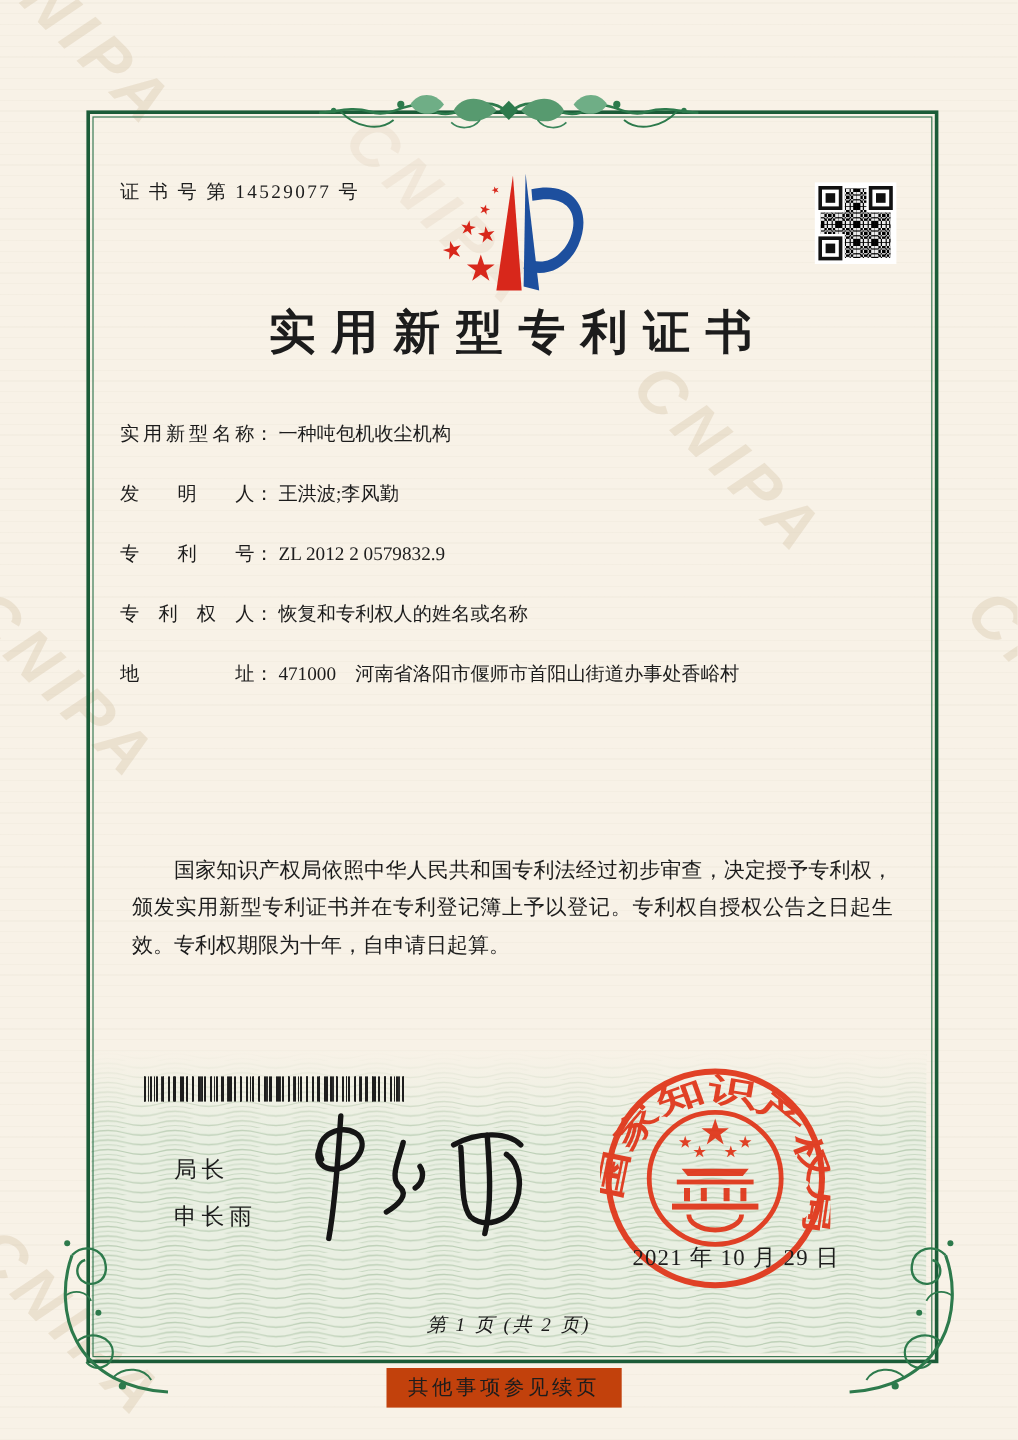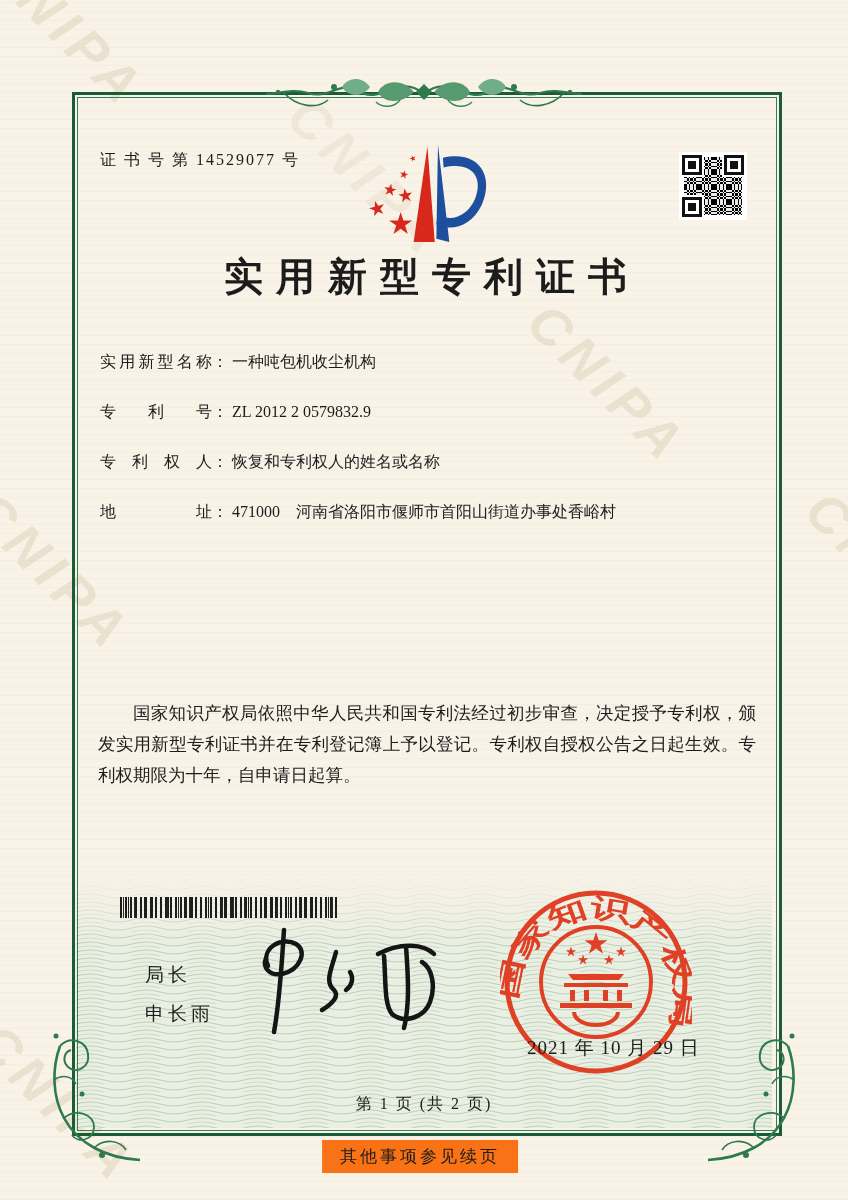--- a/index.html
+++ b/index.html
@@ -36,35 +36,35 @@
   .title{position:absolute;left:0;right:0;top:250px;text-align:center;
       font-size:39px;font-weight:bold;letter-spacing:13px;padding-left:16px;}
   .fields{position:absolute;left:100px;top:352px;width:660px;font-size:16px;}
   .frow{height:50px;white-space:nowrap;}
   .flabel{display:inline-block;width:112px;text-align:justify;text-align-last:justify;vertical-align:top;}
   .fcolon{display:inline-block;margin-right:4px;}
   .fcell{display:inline-block;}
   .fcell.w1{width:352px;}
   .paras{position:absolute;left:98px;top:698px;width:658px;font-size:17.5px;
       line-height:31px;text-align:justify;}
-  .paras p{margin:0;text-indent:2em;}
+  .paras p{margin:12px;text-indent:2em;}
   .barcode{position:absolute;left:120px;top:897px;width:218px;height:21px;
       background-image:
         repeating-linear-gradient(90deg,#1d1d1d 0 2px,transparent 2px 5px),
         repeating-linear-gradient(90deg,#1d1d1d 0 1px,transparent 1px 8px),
         repeating-linear-gradient(90deg,transparent 0 3px,#2a2a2a 3px 4px,transparent 4px 11px);}
   .director{position:absolute;left:118px;top:962px;font-size:19px;letter-spacing:4px;
       font-family:"Liberation Sans","DejaVu Sans",sans-serif;}
   .director div{margin-bottom:13px;margin-left:27px;}
   .signature{position:absolute;left:238px;top:924px;}
   .seal{position:absolute;left:500px;top:886px;z-index:6;}
   .seal-date{position:absolute;left:527px;top:1035px;font-size:19px;letter-spacing:1px;z-index:7;}
-  .page-ind{position:absolute;left:0;right:0;top:1094px;text-align:center;font-size:16px;letter-spacing:2px;z-index:6;}
+  .page-ind{position:absolute;left:0;right:0;top:1094px;text-align:center;font-size:16px;letter-spacing:2px;z-index:6;font-style:italic;}
   .note{position:absolute;left:50%;top:1140px;transform:translateX(-52%);
-      background:#f97316;padding:5px 18px;font-size:17px;letter-spacing:3px;z-index:6;}
+      background:#c2410c;padding:5px 18px;font-size:17px;letter-spacing:3px;z-index:6;}
 </style>
 </head>
 <body>
 
 <div class="texture"></div>
 
 <div class="wm" style="left:-34px;top:-4px;">CNIPA</div>
 <div class="wm" style="left:268px;top:146px;color:rgba(196,172,132,0.14);">CNIPA</div>
 <div class="wm" style="left:508px;top:352px;">CNIPA</div>
 <div class="wm" style="left:-48px;top:540px;">CNIPA</div>
@@ -165,20 +165,23 @@
     <div class="qr-f tl"></div>
     <div class="qr-f tr"></div>
     <div class="qr-f bl"></div>
   </div>
 
   <div class="title">实用新型专利证书</div>
 
   <div class="fields">
     <div class="frow">
       <span class="flabel">实用新型名称</span><span class="fcolon">：</span><span class="fvalue">一种吨包机收尘机构</span>
+    </div>
+    <div class="frow">
+      <span class="flabel">发明人</span><span class="fcolon">：</span><span class="fvalue">王洪波;李风勤</span>
     </div>
     <div class="frow">
       <span class="flabel">专利号</span><span class="fcolon">：</span><span class="fvalue">ZL 2012 2 0579832.9</span>
     </div>
     <div class="frow">
       <span class="flabel">专利权人</span><span class="fcolon">：</span><span class="fvalue">恢复和专利权人的姓名或名称</span>
     </div>
     <div class="frow">
       <span class="flabel">地址</span><span class="fcolon">：</span><span class="fvalue">471000　河南省洛阳市偃师市首阳山街道办事处香峪村</span>
     </div>

